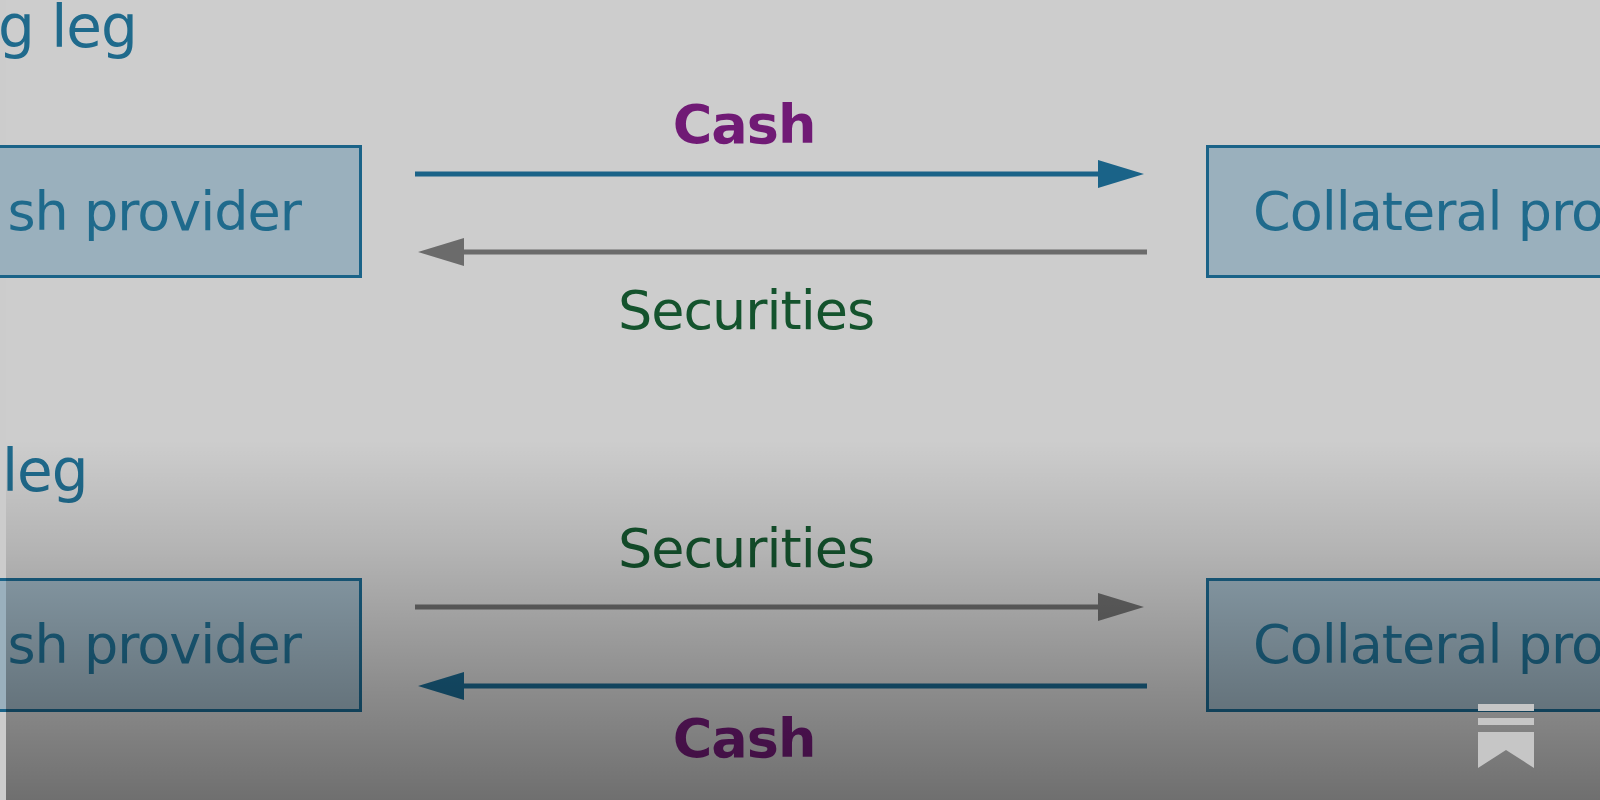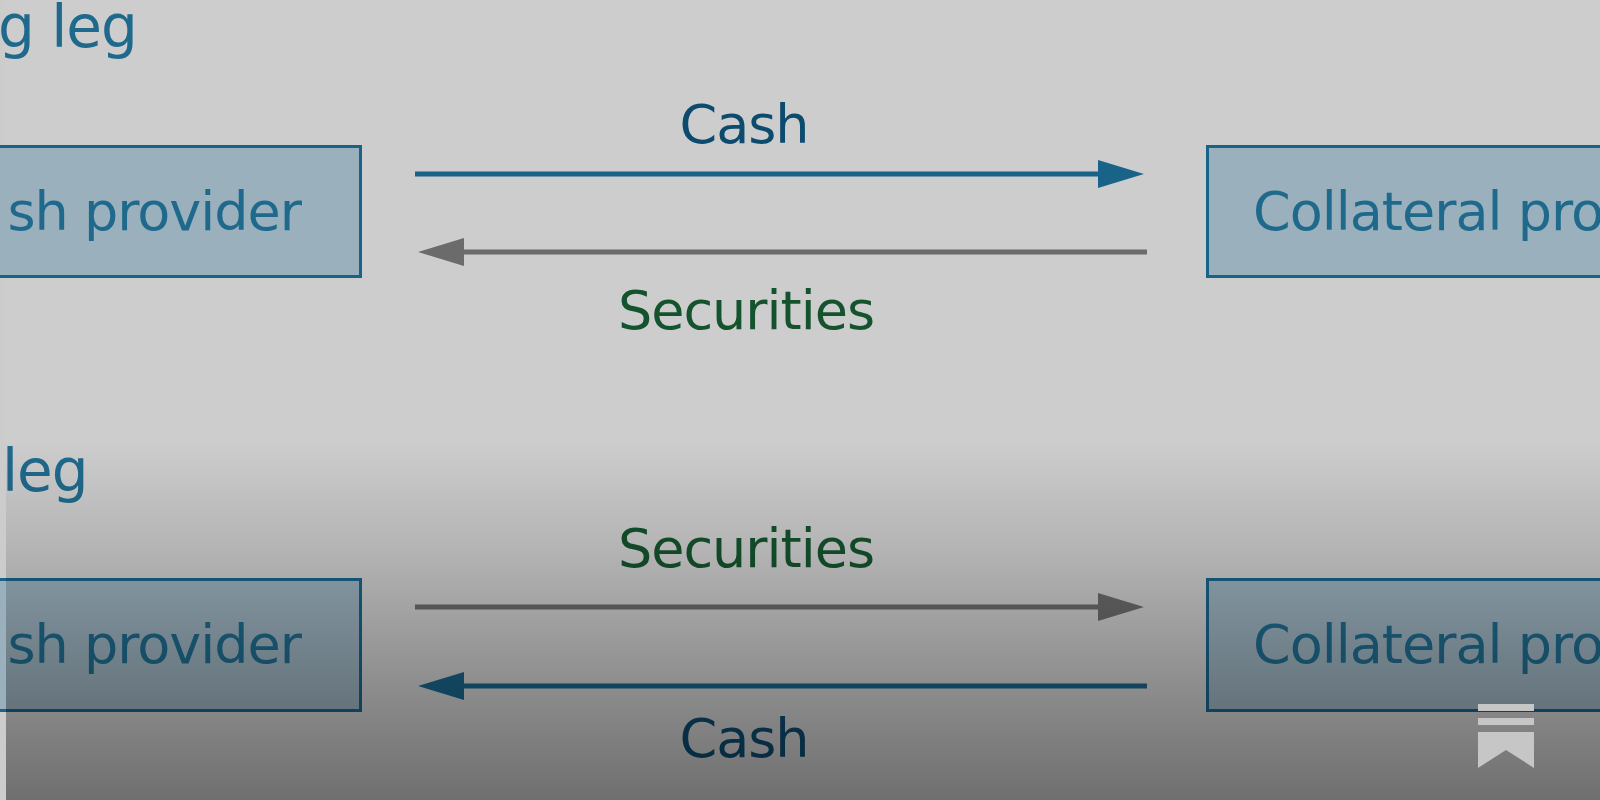--- a/index.html
+++ b/index.html
@@ -46,21 +46,21 @@
     .box.left { left: -10px; width: 366px; justify-content: flex-end; padding-right: 58px; }
     .box.right { left: 1200px; width: 420px; padding-left: 44px; }
     .flow-label {
       position: absolute;
       font-size: 54px;
       line-height: 1;
       white-space: nowrap;
       transform: translateX(-50%);
       letter-spacing: -1px;
     }
-    .flow-label.cash { color: #0c4a6e; }
+    .flow-label.cash { color: #701a75; font-weight: bold; }
     .flow-label.sec { color: #14532d; }
     svg.arrows {
       position: absolute;
       left: 0; top: 0;
       width: 1600px; height: 800px;
     }
     .overlay {
       position: absolute;
       left: 0; top: 440px;
       width: 1600px; height: 360px;

